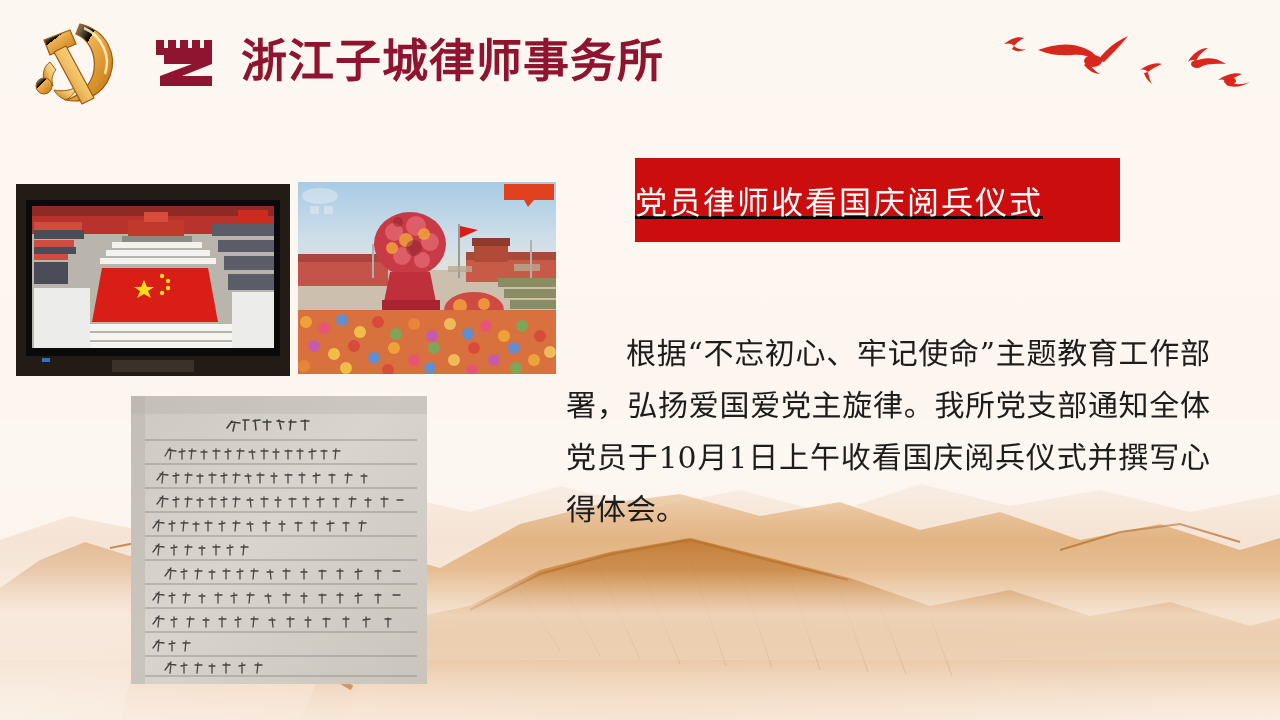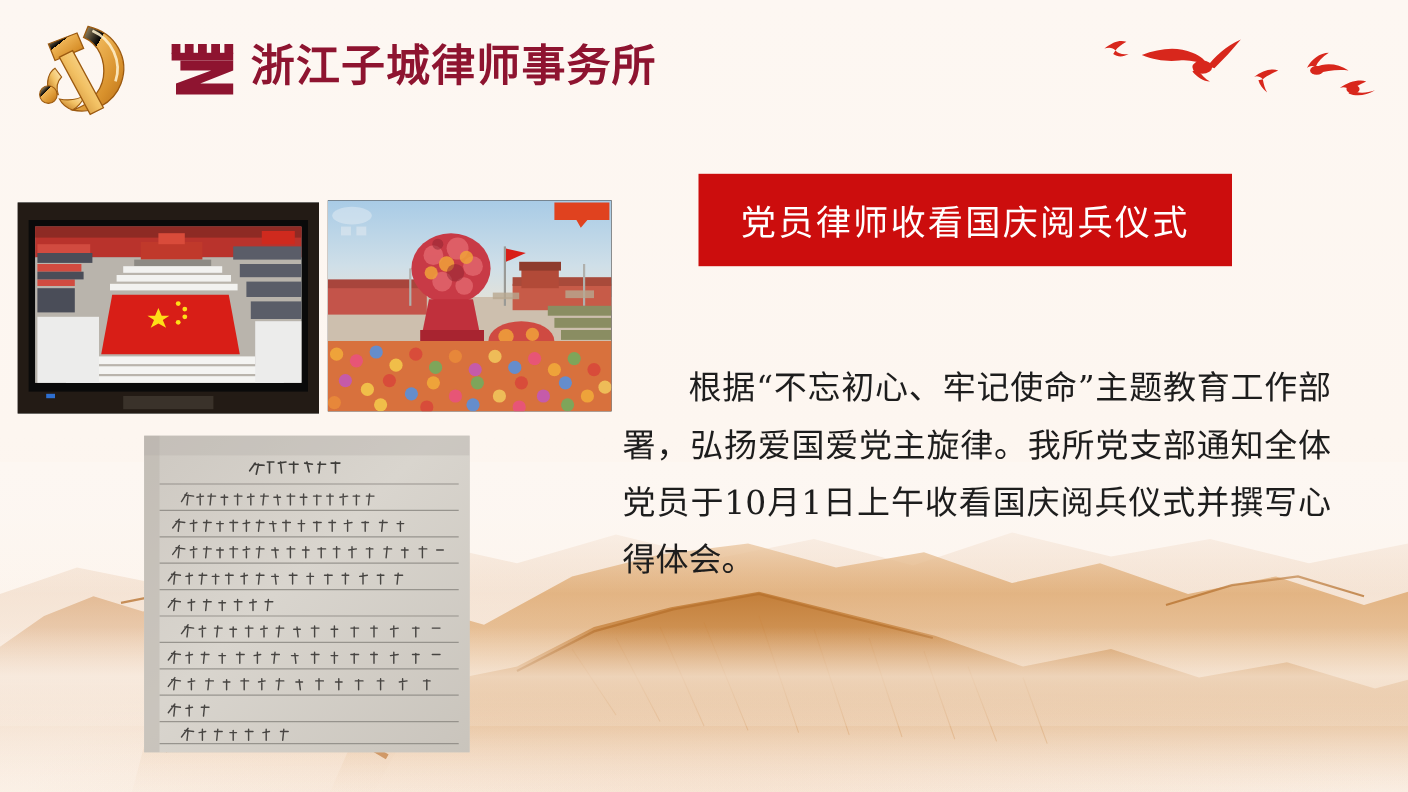--- a/index.html
+++ b/index.html
@@ -69,24 +69,24 @@
     position: absolute;
     left: 152px;
     top: 36px;
     width: 68px;
     height: 54px;
   }
   .firm-logo-mark svg { display:block; width: 68px; height: 54px; }
 
   .firm-name {
     position: absolute;
-    left: 228px;
+    left: 241px;
     top: 34px;
     font-family: "DejaVu Sans", "Liberation Sans", sans-serif;
-    font-size: 40px;
+    font-size: 46px;
     font-weight: bold;
     letter-spacing: 1px;
     color: #8e1430;
     white-space: nowrap;
     line-height: 54px;
   }
 
   .birds {
     position: absolute;
     right: 18px;
@@ -111,21 +111,21 @@
   
   #title-banner {
     position: absolute;
     left: 635px;
     top: 158px;
     width: 485px;
     height: 84px;
     background: #cc0d0d;
     display: flex;
     align-items: center;
-    justify-content: center;
+    text-decoration: underline;
   }
   #title-banner .title-text {
     font-family: "DejaVu Sans", "Liberation Sans", sans-serif;
     font-size: 32px;
     color: #ffffff;
     letter-spacing: 2px;
     white-space: nowrap;
   }
 
   

